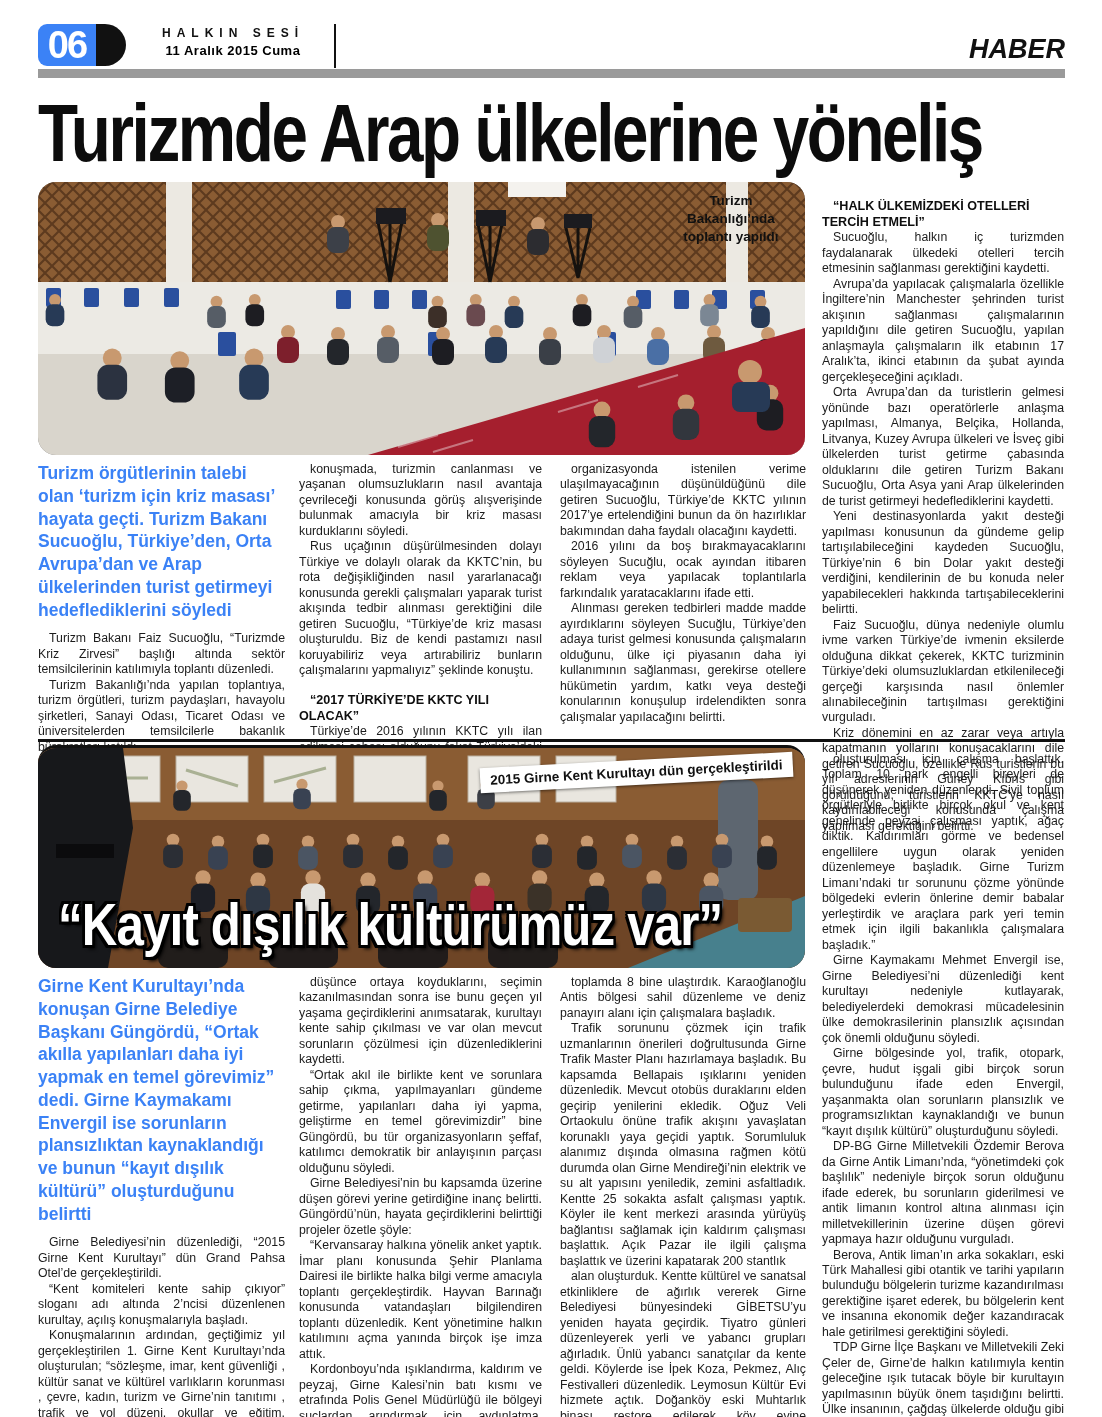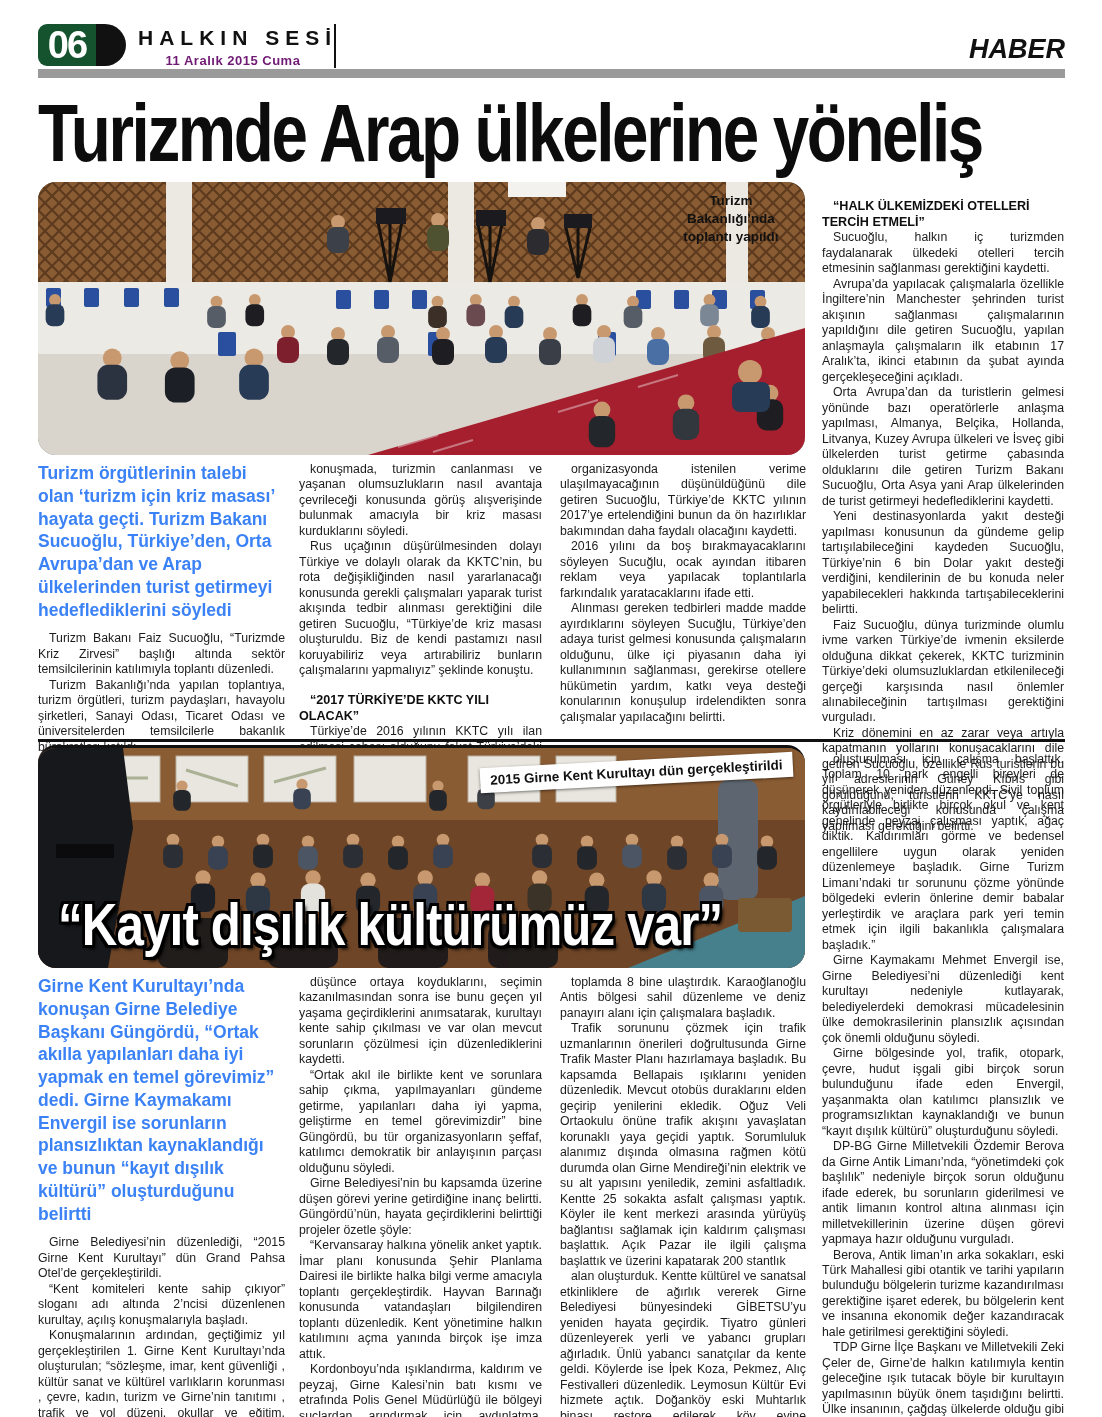--- a/index.html
+++ b/index.html
@@ -1,28 +1,28 @@
 <!DOCTYPE html>
 <html lang="tr"><head>
 <meta charset="utf-8">
 <style>
   html,body{margin:0;padding:0;background:#fff;}
   .page{position:relative;width:1102px;height:1417px;background:#fff;overflow:hidden;
         font-family:"Liberation Sans",sans-serif;color:#1a1a1a;}
 
   
   .masthead{position:absolute;left:38px;top:22px;right:37px;height:50px;}
-  .pagenum-box{position:absolute;left:0;top:2px;width:58px;height:42px;background:#14532d;
+  .pagenum-box{position:absolute;left:0;top:2px;width:58px;height:42px;background:#3b82f6;
                border-radius:9px 0 0 9px;color:#fff;font-weight:bold;font-size:38px;
                display:flex;align-items:center;justify-content:center;letter-spacing:-2px;}
   .crescent{position:absolute;left:58px;top:2px;width:30px;height:42px;background:#111;
             border-radius:0 42px 42px 0 / 0 42px 42px 0;}
   .nameplate{position:absolute;left:100px;top:4px;width:190px;text-align:center;}
-  .paper-name{font-weight:bold;font-size:21px;letter-spacing:6px;color:#111;white-space:nowrap;}
-  .paper-date{font-weight:bold;font-size:13px;color:#701a75;margin-top:3px;letter-spacing:.5px;}
+  .paper-name{font-weight:bold;font-size:12px;letter-spacing:6px;color:#111;white-space:nowrap;}
+  .paper-date{font-weight:bold;font-size:13px;color:#000000;margin-top:3px;letter-spacing:.5px;}
   .mast-divider{position:absolute;left:296px;top:2px;width:2px;height:44px;background:#111;}
   .section-label{position:absolute;right:0;top:12px;font-weight:bold;font-style:italic;
                  font-size:27px;color:#111;letter-spacing:0;}
   .gray-bar{position:absolute;left:38px;top:69px;right:37px;height:9px;background:#9a9a9a;}
 
   
   .headline1{position:absolute;left:38px;top:86px;width:1027px;height:86px;overflow:visible;}
   .headline1 span{display:inline-block;white-space:nowrap;font-weight:bold;font-size:82px;
                   letter-spacing:-3px;color:#0c0c0c;transform:scaleX(.80);transform-origin:0 50%;}
 
@@ -197,21 +197,21 @@
       <p class="para">organizasyonda istenilen verime ulaşılmayacağının düşünüldüğünü dile getiren Sucuoğlu, Türkiye’de KKTC yılının 2017’ye ertelendiğini bunun da ön hazırlıklar bakımından daha faydalı olacağını kaydetti.</p>
       <p class="para">2016 yılını da boş bırakmayacaklarını söyleyen Sucuğlu, ocak ayından itibaren reklam veya yapılacak toplantılarla farkındalık yaratacaklarını ifade etti.</p>
       <p class="para">Alınması gereken tedbirleri madde madde ayırdıklarını söyleyen Sucuğlu, Türkiye’den adaya turist gelmesi konusunda çalışmaların olduğunu, ülke içi piyasanın daha iyi kullanımının sağlanması, gerekirse otellere hükümetin yardım, katkı veya desteği konularının konuşulup irdelendikten sonra çalışmalar yapılacağını belirtti.</p>
     </div>
   <div class="col a1c4">
       <h4 class="subhead">“HALK ÜLKEMİZDEKİ OTELLERİ TERCİH ETMELİ”</h4>
       <p class="para">Sucuoğlu, halkın iç turizmden faydalanarak ülkedeki otelleri tercih etmesinin sağlanması gerektiğini kaydetti.</p>
       <p class="para">Avrupa’da yapılacak çalışmalarla özellikle İngiltere’nin Manchester şehrinden turist akışının sağlanması çalışmalarının yapıldığını dile getiren Sucuoğlu, yapılan anlaşmayla çalışmaların ilk etabının 17 Aralık’ta, ikinci etabının da şubat ayında gerçekleşeceğini açıkladı.</p>
       <p class="para">Orta Avrupa’dan da turistlerin gelmesi yönünde bazı operatörlerle anlaşma yapılması, Almanya, Belçika, Hollanda, Litvanya, Kuzey Avrupa ülkeleri ve İsveç gibi ülkelerden turist getirme çabasında olduklarını dile getiren Turizm Bakanı Sucuoğlu, Orta Asya yani Arap ülkelerinden de turist getirmeyi hedeflediklerini kaydetti.</p>
       <p class="para">Yeni destinasyonlarda yakıt desteği yapılması konusunun da gündeme gelip tartışılabileceğini kaydeden Sucuoğlu, Türkiye’nin 6 bin Dolar yakıt desteği verdiğini, kendilerinin de bu konuda neler yapabilecekleri hakkında tartışabileceklerini belirtti.</p>
-      <p class="para">Faiz Sucuoğlu, dünya turizminde olumlu ivme varken Türkiye’de ivmenin eksilerde olduğuna dikkat çekerek, KKTC turizminin Türkiye’deki olumsuzluklardan etkilenileceği gerçeği karşısında nasıl önlemler alınabileceğinin tartışılması gerektiğini vurguladı.</p>
+      <p class="para">Faiz Sucuoğlu, dünya nedeniyle olumlu ivme varken Türkiye’de ivmenin eksilerde olduğuna dikkat çekerek, KKTC turizminin Türkiye’deki olumsuzluklardan etkilenileceği gerçeği karşısında nasıl önlemler alınabileceğinin tartışılması gerektiğini vurguladı.</p>
       <p class="para">Kriz dönemini en az zarar veya artıyla kapatmanın yollarını konuşacaklarını dile getiren Sucuoğlu, özellikle Rus turistlerin bu yıl adreslerinin Güney Kıbrıs gibi görüldüğünü, turistlerin KKTC’ye nasıl kaydırılabileceği konusunda çalışma yapılması gerektiğini belirtti.</p>
     </div>
 
   <div class="article-divider"></div>
 
   <div class="photo photo2">
     <svg width="767" height="220" viewBox="0 0 767 220" xmlns="http://www.w3.org/2000/svg">
       <rect x="0" y="0" width="767" height="220" fill="#6e4526"></rect>
       <rect x="0" y="0" width="767" height="72" fill="#8a5c33"></rect>
 
@@ -301,19 +301,19 @@
       <p class="para">Kordonboyu’nda ışıklandırma, kaldırım ve peyzaj, Girne Kalesi’nin batı kısmı ve etrafında Polis Genel Müdürlüğü ile bölgeyi suçlardan arındırmak için aydınlatma, yürüyüş yolu yaptık. Girne’ye iki noktada yeraltı çöp konteyneri yerleştirdik. Kurumsal temizlik kampanyası oluşturduk. Konturlu su sayacı ödeme noktalarını artırdık. Ön ödemeli elektronik su sayacıyla ilgili ilk kez ihaleye çıktık ve akıllı sayaç sayısını</p>
     </div>
   <div class="col a2c3">
       <p class="para">toplamda 8 bine ulaştırdık. Karaoğlanoğlu Antis bölgesi sahil düzenleme ve deniz panayırı alanı için çalışmalara başladık.</p>
       <p class="para">Trafik sorununu çözmek için trafik uzmanlarının önerileri doğrultusunda Girne Trafik Master Planı hazırlamaya başladık. Bu kapsamda Bellapais ışıklarını yeniden düzenledik. Mevcut otobüs duraklarını elden geçirip yenilerini ekledik. Oğuz Veli Ortaokulu önüne trafik akışını yavaşlatan korunaklı yaya geçidi yaptık. Sorumluluk alanımız dışında olmasına rağmen kötü durumda olan Girne Mendireği’nin elektrik ve su alt yapısını yeniledik, zemini asfaltladık. Kentte 25 sokakta asfalt çalışması yaptık. Köyler ile kent merkezi arasında yürüyüş bağlantısı sağlamak için kaldırım çalışması başlattık. Açık Pazar ile ilgili çalışma başlattık ve üzerini kapatarak 200 stantlık</p>
       <p class="para">alan oluşturduk. Kentte kültürel ve sanatsal etkinliklere de ağırlık vererek Girne Belediyesi bünyesindeki GİBETSU’yu yeniden hayata geçirdik. Tiyatro günleri düzenleyerek yerli ve yabancı grupları ağırladık. Ünlü yabancı sanatçılar da kente geldi. Köylerde ise İpek Koza, Pekmez, Alıç Festivalleri düzenledik. Leymosun Kültür Evi hizmete açtık. Doğanköy eski Muhtarlık binası restore edilerek köy evine dönüştürüldü. Zeytinlik Muhtarlık binası tamir edildi.</p>
     </div>
   <div class="col a2c4">
       <p class="para">oluşturulması için çalışma başlattık. Toplam 10 park engelli bireyleri de düşünerek yeniden düzenlendi. Sivil toplum örgütleriyle birlikte birçok okul ve kent genelinde peyzaj çalışması yaptık, ağaç diktik. Kaldırımları görme ve bedensel engellilere uygun olarak yeniden düzenlemeye başladık. Girne Turizm Limanı’ndaki tır sorununu çözme yönünde bölgedeki evlerin önlerine demir babalar yerleştirdik ve araçlara park yeri temin etmek için ilgili bakanlıkla çalışmalara başladık.”</p>
       <p class="para">Girne Kaymakamı Mehmet Envergil ise, Girne Belediyesi’ni düzenlediği kent kurultayı nedeniyle kutlayarak, belediyelerdeki demokrasi mücadelesinin ülke demokrasilerinin plansızlık açısından çok önemli olduğunu söyledi.</p>
-      <p class="para">Girne bölgesinde yol, trafik, otopark, çevre, hudut işgali gibi birçok sorun bulunduğunu ifade eden Envergil, yaşanmakta olan katılımcı plansızlık ve programsızlıktan kaynaklandığı ve bunun “kayıt dışılık kültürü” oluşturduğunu söyledi.</p>
+      <p class="para">Girne bölgesinde yol, trafik, otopark, çevre, hudut işgali gibi birçok sorun bulunduğunu ifade eden Envergil, yaşanmakta olan sorunların plansızlık ve programsızlıktan kaynaklandığı ve bunun “kayıt dışılık kültürü” oluşturduğunu söyledi.</p>
       <p class="para">DP-BG Girne Milletvekili Özdemir Berova da Girne Antik Limanı’nda, “yönetimdeki çok başlılık” nedeniyle birçok sorun olduğunu ifade ederek, bu sorunların giderilmesi ve antik limanın kontrol altına alınması için milletvekillerinin üzerine düşen görevi yapmaya hazır olduğunu vurguladı.</p>
       <p class="para">Berova, Antik liman’ın arka sokakları, eski Türk Mahallesi gibi otantik ve tarihi yapıların bulunduğu bölgelerin turizme kazandırılması gerektiğine işaret ederek, bu bölgelerin kent ve insanına ekonomik değer kazandıracak hale getirilmesi gerektiğini söyledi.</p>
       <p class="para">TDP Girne İlçe Başkanı ve Milletvekili Zeki Çeler de, Girne’de halkın katılımıyla kentin geleceğine ışık tutacak böyle bir kurultayın yapılmasının büyük önem taşıdığını belirtti. Ülke insanının, çağdaş ülkelerde olduğu gibi altyapı hizmetleri yanında, sosyal, kültürel sportif faaliyetler, yeşil alanlar, trafik sorununun giderilmesi gibi hizmetleri bir arada barındıran modern bir belediyecilik hizmeti beklentisi olduğunu belirten Çeler, bunun sağlanabilmesi için merkezi hükümet ve yerel yönetimler yanında insanlara da çok önemli görevler düştüğünü vurguladı.</p>
     </div>
 
 </div>
 
 </body></html>

